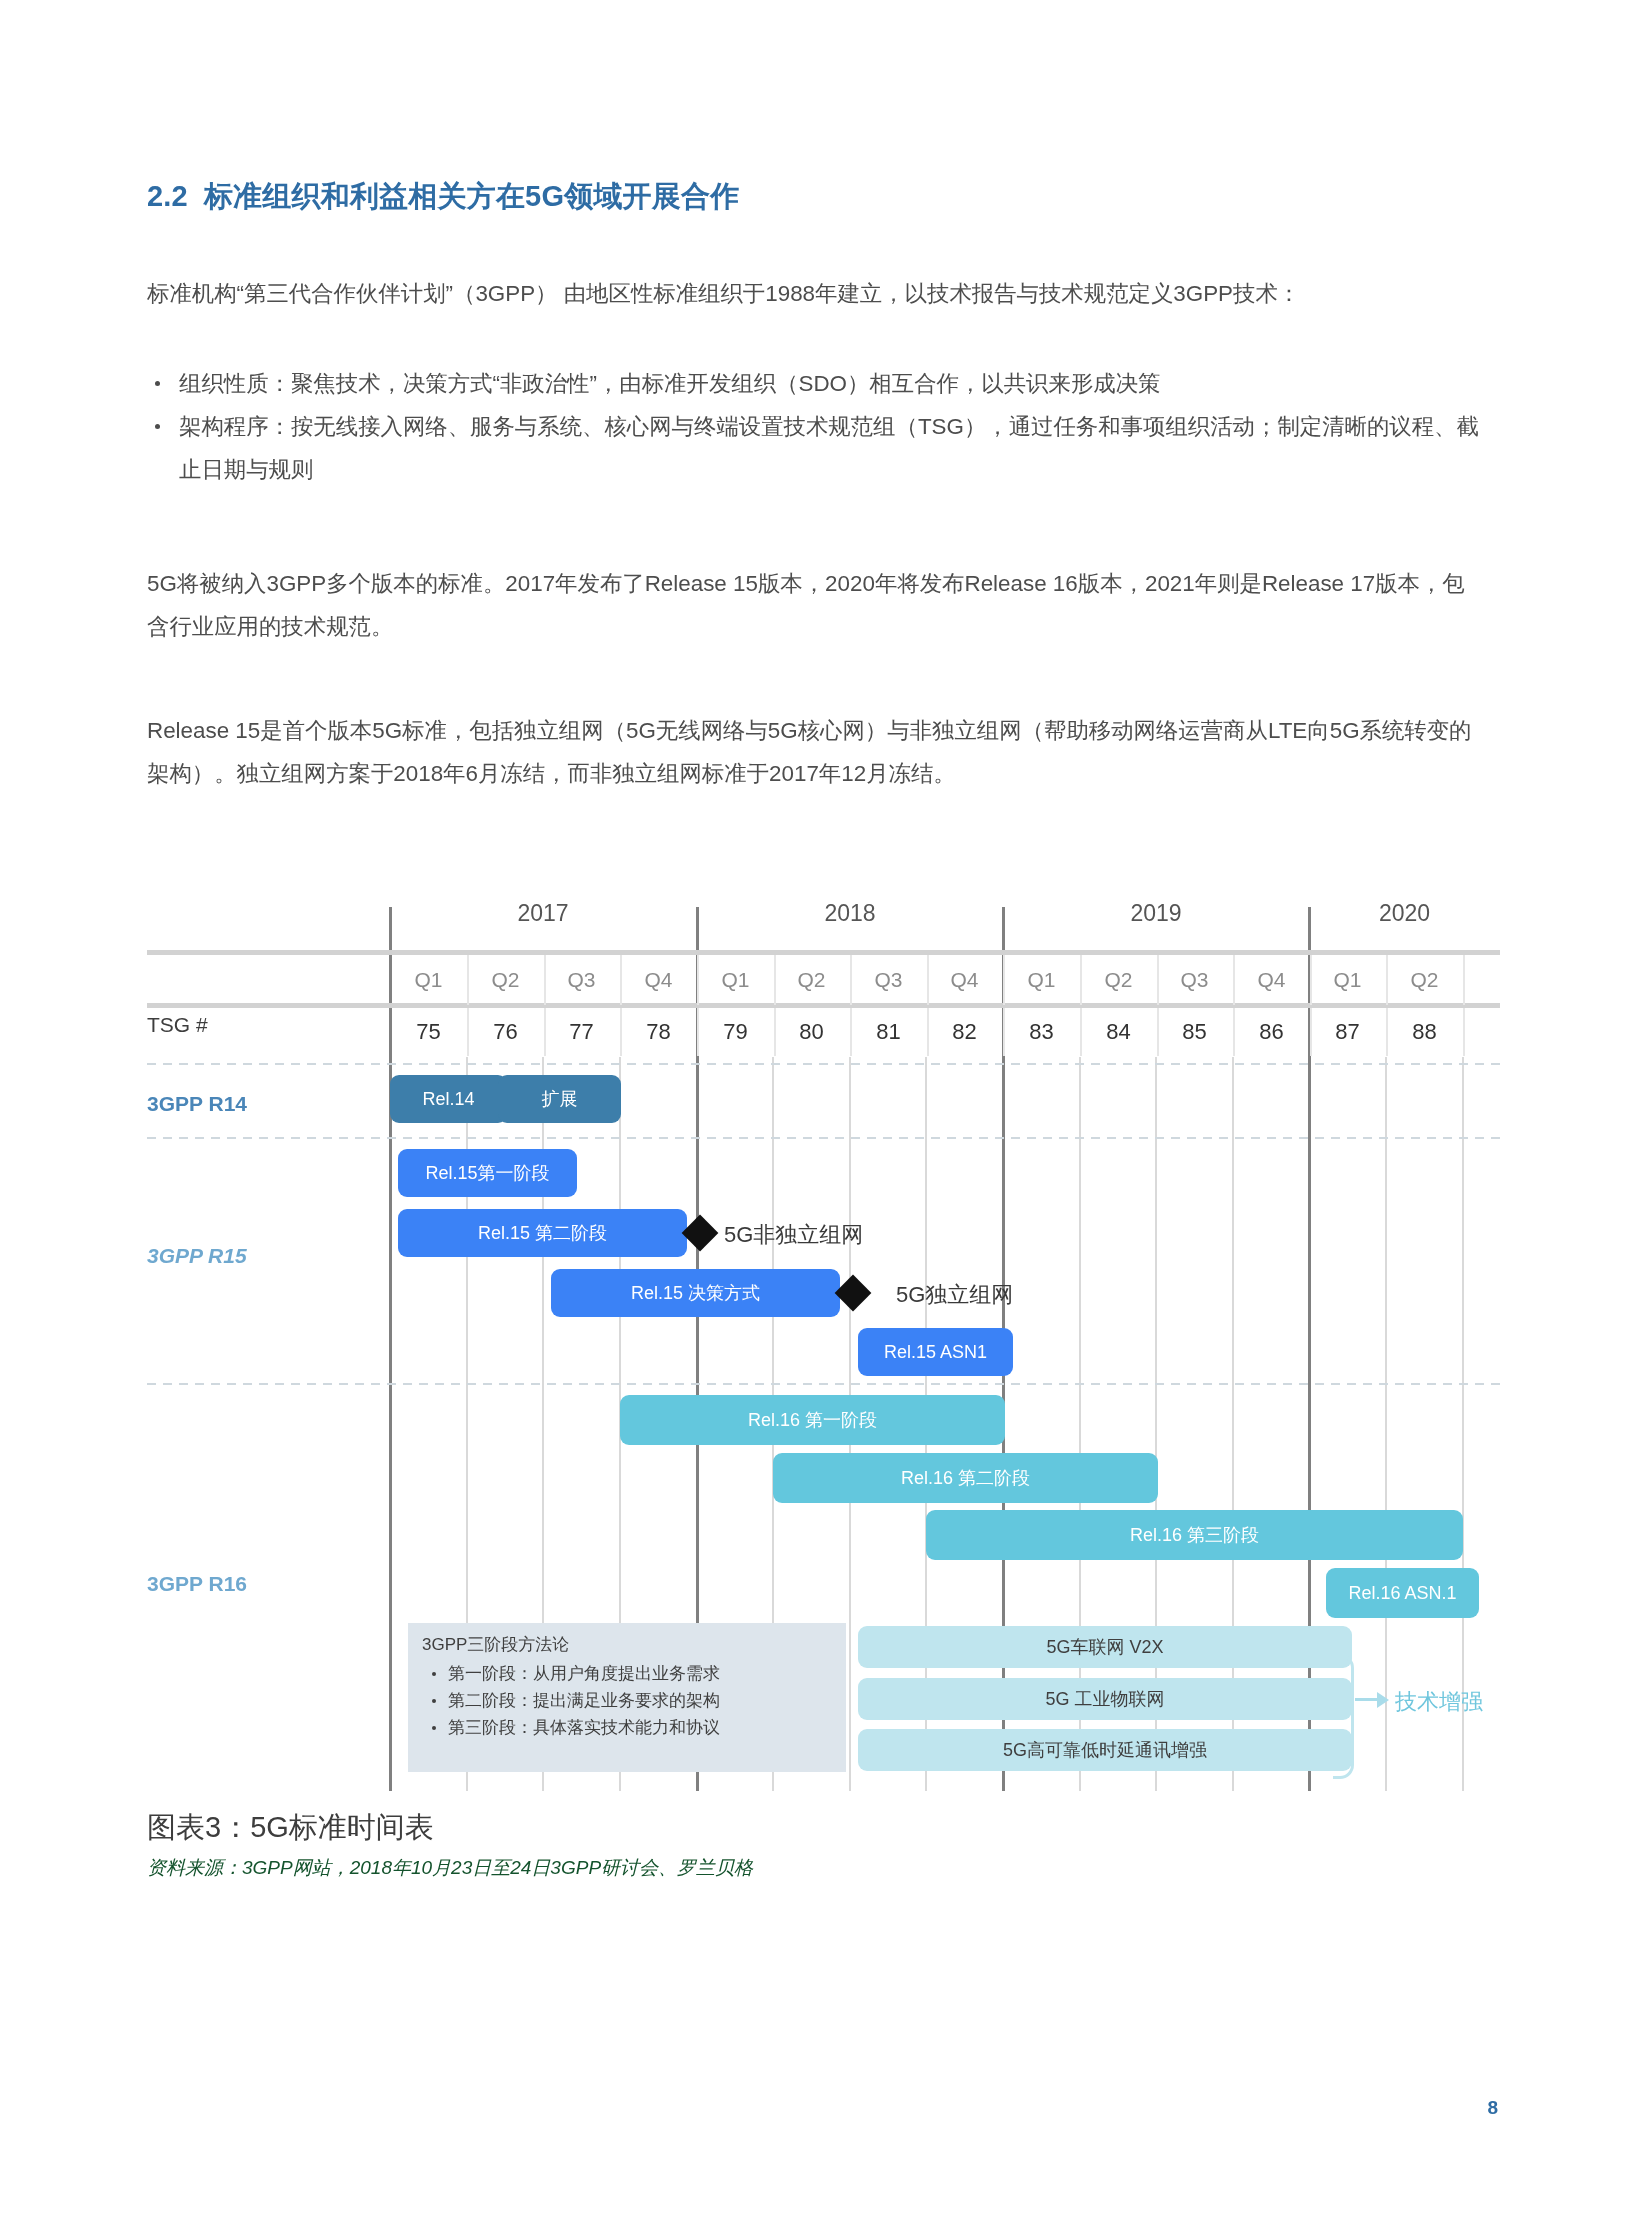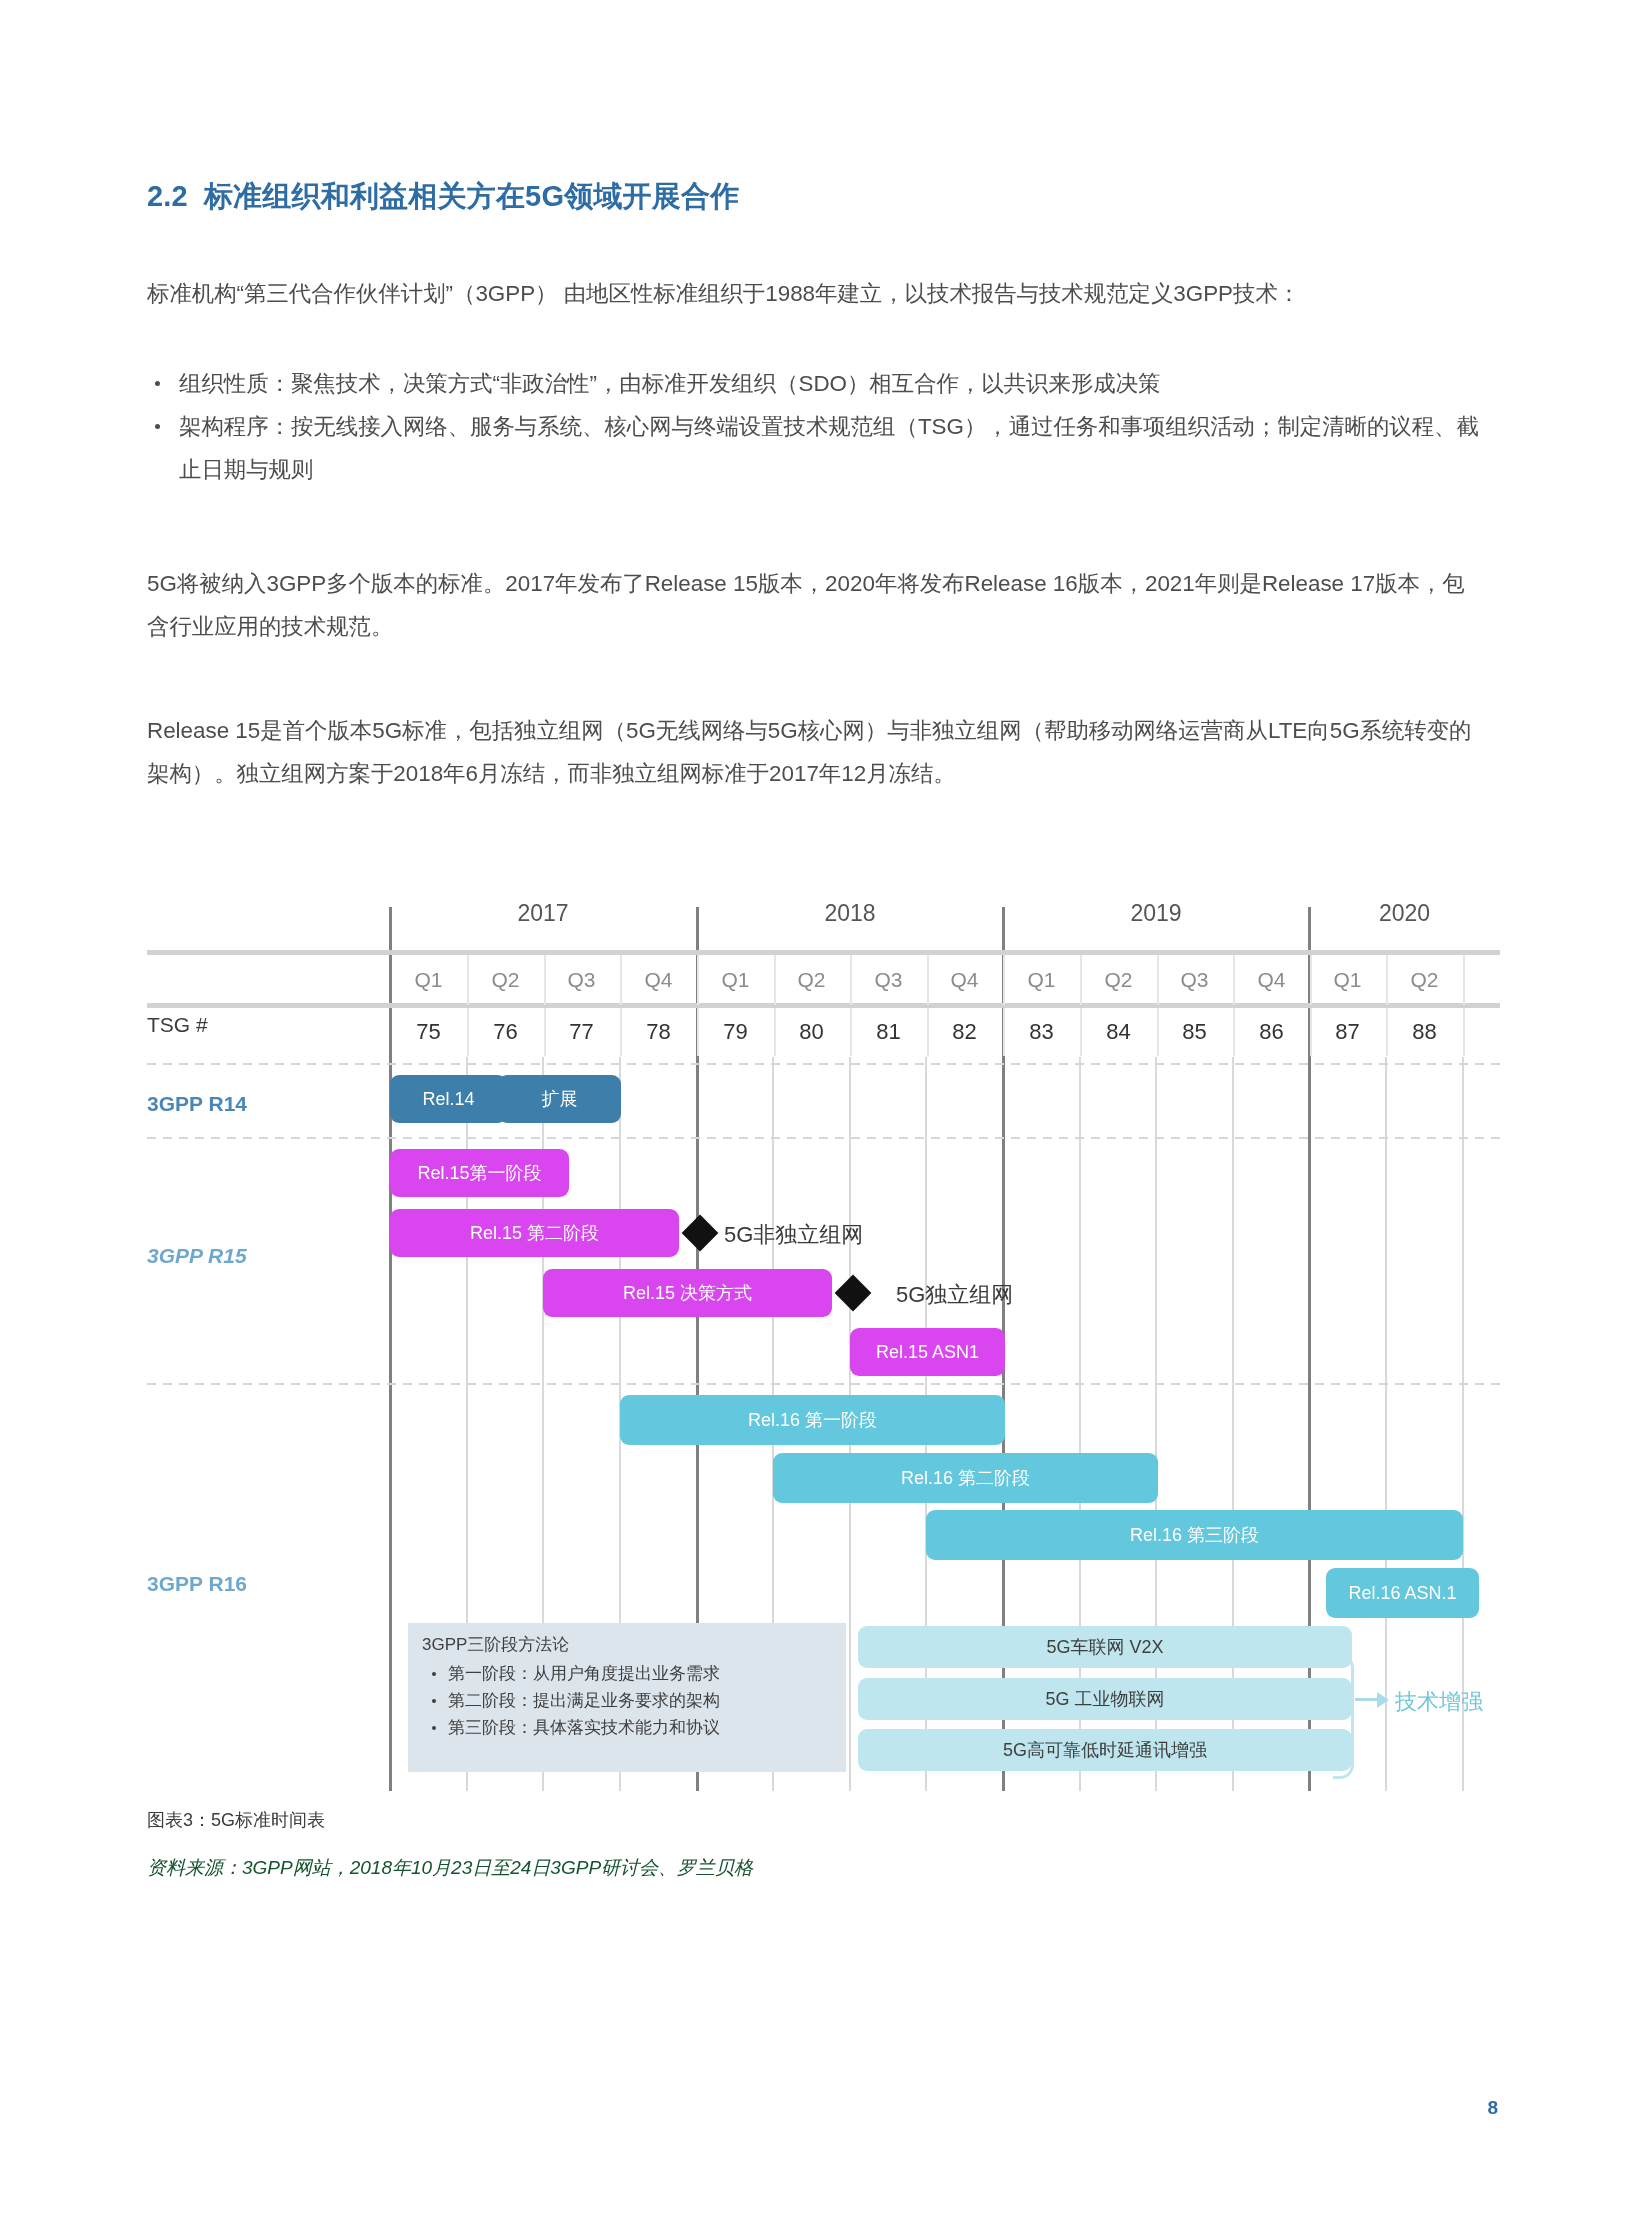--- a/index.html
+++ b/index.html
@@ -80,21 +80,21 @@
     left:147px;
   }
   .rowlabel.r14{color:#4a86b8;}
 
   .bar{
     position:absolute;border-radius:9px;
     display:flex;align-items:center;justify-content:center;
     color:#ffffff;font-size:18px;white-space:nowrap;
   }
   .bar.dark{background:#3d7eaa;}
-  .bar.mid{background:#d946ef;}
+  .bar.mid{background:#3b82f6;margin-left:8px;}
   .bar.light{background:#63c7dd;}
   .bar.pale{background:#bfe5ee;color:#3f3f3f;}
 
   .diamond{
     position:absolute;width:26px;height:26px;background:#111;
     transform:rotate(45deg);
   }
   .milestone-txt{
     position:absolute;font-size:22px;color:#3a3a3a;white-space:nowrap;
   }
@@ -119,21 +119,21 @@
   .arrow-line{position:absolute;height:3px;background:#a9dcea;}
   .arrow-head{
     position:absolute;width:0;height:0;
     border-top:8px solid transparent;border-bottom:8px solid transparent;
     border-left:12px solid #a9dcea;
   }
   .enh-txt{position:absolute;font-size:22px;color:#6fc6dd;white-space:nowrap;}
 
   .fig-cap{
     position:absolute;left:147px;top:1808px;
-    font-size:18px;color:#3d3d3d;
+    font-size:29px;color:#3d3d3d;
   }
   .fig-src{
     position:absolute;left:147px;top:1855px;
     font-size:19px;color:#14532d;font-style:italic;
   }
   .pagenum{
     position:absolute;right:147px;top:2097px;
     font-size:19px;font-weight:bold;color:#2e6ca4;
   }
 </style>

